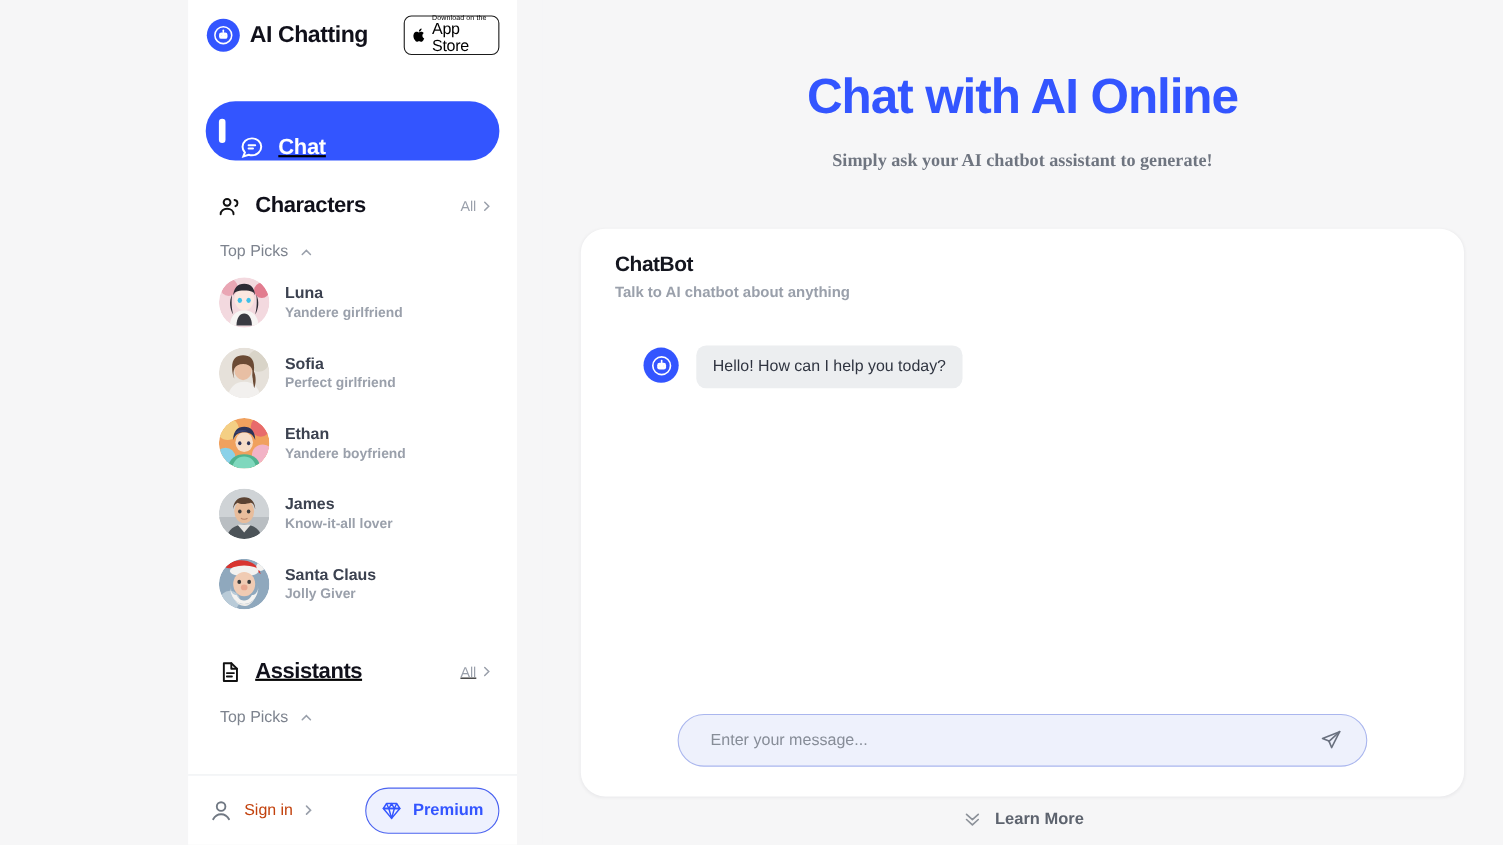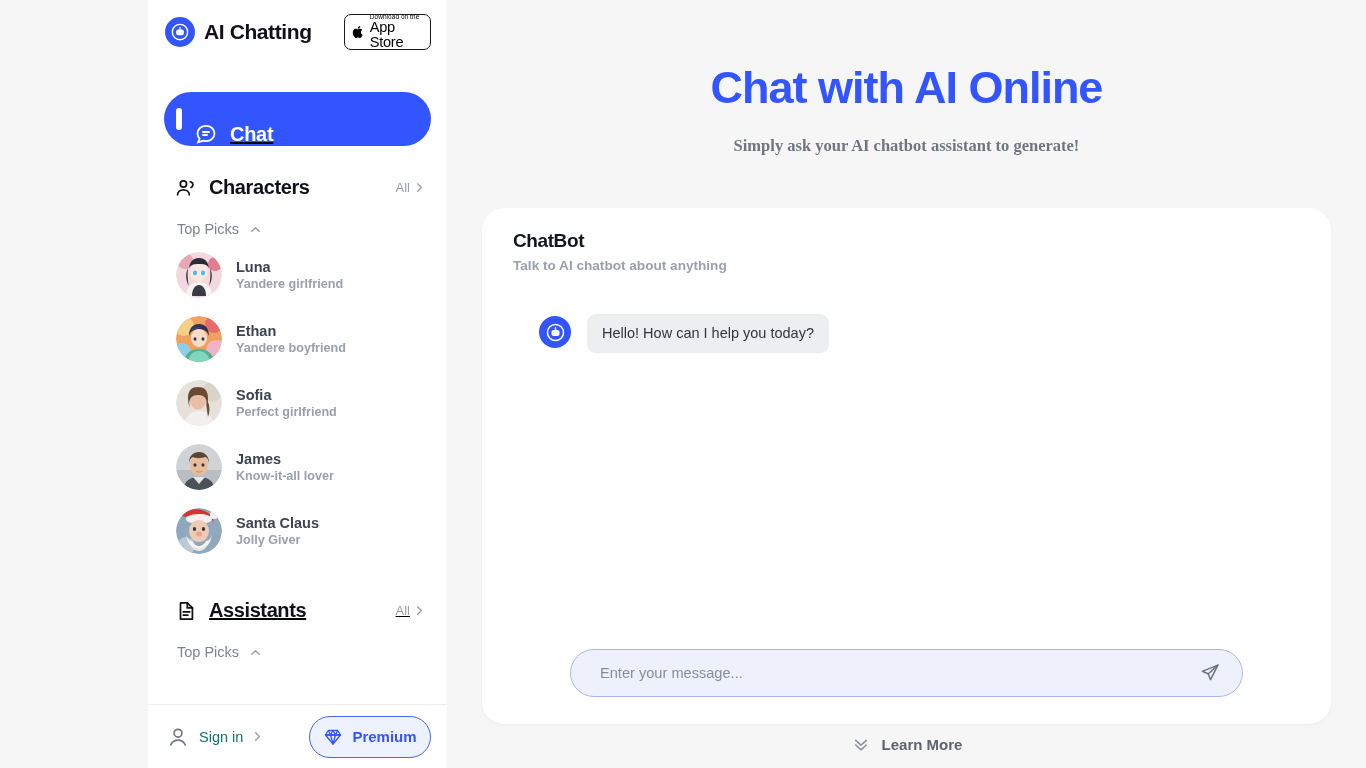--- a/index.html
+++ b/index.html
@@ -2,21 +2,21 @@
 <html><head>
 <meta charset="utf-8">
 <style>
   * { box-sizing: border-box; margin: 0; padding: 0; }
   html, body {
     width: 1366px; height: 768px;
     overflow: hidden;
     font-family: "Liberation Sans", sans-serif;
     background: #f6f6f7;
   }
-  .page { position: relative; width: 1366px; height: 768px; display: flex; }
+  .page { position: relative; width: 1366px; height: 768px; display: flex; gap: 23px; }
 
   
   .gutter { width: 148px; height: 768px; background: #f6f6f7; flex: 0 0 148px; }
 
   
   .sidebar {
     width: 299px; flex: 0 0 299px; height: 768px;
     background: #ffffff;
     position: relative;
     display: flex; flex-direction: column;
@@ -73,21 +73,21 @@
   .char-text { display: flex; flex-direction: column; gap: 2px; }
   .char-name { font-size: 14.5px; color: #3c4250; font-weight: 600; }
   .char-desc { font-size: 12.6px; color: #9aa0ab; font-weight: 600; }
 
   
   .sidebar-foot {
     flex: 0 0 64px; height: 64px; border-top: 1px solid #eceef1;
     display: flex; align-items: center; padding: 0 16px 0 18px;
   }
   .signin { display: flex; align-items: center; gap: 9px; }
-  .signin-label { font-size: 14.5px; color: #0f766e; }
+  .signin-label { font-size: 14.5px; color: #c2410c; }
   .premium-btn {
     margin-left: auto; width: 122px; height: 42px; border-radius: 21px;
     border: 1.4px solid #4b63f0; background: #eef1fe;
     display: flex; align-items: center; justify-content: center; gap: 9px;
   }
   .premium-label { font-size: 15px; font-weight: 700; color: #3355ff; }
 
   
   .main { flex: 1 1 auto; height: 768px; background: #f6f6f7; position: relative; }
 
@@ -228,20 +228,44 @@
                 <path d="M12 16c-1 8 0 14 1 18-3-5-4-12-1-18z" fill="#2e2b35"></path>
                 <path d="M34 16c1 8 0 14-1 18 3-5 4-12 1-18z" fill="#2e2b35"></path>
                 <ellipse cx="19" cy="21" rx="2" ry="2.4" fill="#3fc0e8"></ellipse>
                   <ellipse cx="27" cy="21" rx="2" ry="2.4" fill="#3fc0e8"></ellipse>
               </g>
             </svg>
           </div>
           <div class="char-text">
             <span class="char-name">Luna</span>
             <span class="char-desc">Yandere girlfriend</span>
+          </div>
+        </div>
+
+        <div class="char-item">
+          <div class="avatar">
+            <svg width="46" height="46" viewBox="0 0 46 46">
+              <defs>
+                  <clipPath id="c1">
+                    <circle cx="23" cy="23" r="23"></circle>
+                  </clipPath>
+                </defs>
+              <g clip-path="url(#c1)">
+                <rect width="46" height="46" fill="#e6e1da"></rect>
+                <circle cx="36" cy="12" r="10" fill="#d9d4c8"></circle>
+                <path d="M8 46c1-10 7-15 15-15s14 5 15 15z" fill="#f2f0ee"></path>
+                <ellipse cx="22" cy="20" rx="8" ry="9.6" fill="#e8bfa4"></ellipse>
+                <path d="M12 18c0-8 4-11 10-11s10 3 10 11c0 6-2 10-2 10 2-7 0-13-8-13s-10 6-8 13c0 0-2-4-2-10z" fill="#6b4a34"></path>
+                <path d="M31 20c3 5 3 12 1 17-1-6-2-12-1-17z" fill="#6b4a34"></path>
+              </g>
+            </svg>
+          </div>
+          <div class="char-text">
+            <span class="char-name">Sofia</span>
+            <span class="char-desc">Perfect girlfriend</span>
           </div>
         </div>
 
         <div class="char-item">
           <div class="avatar">
             <svg width="46" height="46" viewBox="0 0 46 46">
               <defs>
                   <clipPath id="c2">
                     <circle cx="23" cy="23" r="23"></circle>
                   </clipPath>
@@ -265,44 +289,20 @@
           <div class="char-text">
             <span class="char-name">Ethan</span>
             <span class="char-desc">Yandere boyfriend</span>
           </div>
         </div>
 
         <div class="char-item">
           <div class="avatar">
             <svg width="46" height="46" viewBox="0 0 46 46">
               <defs>
-                  <clipPath id="c1">
-                    <circle cx="23" cy="23" r="23"></circle>
-                  </clipPath>
-                </defs>
-              <g clip-path="url(#c1)">
-                <rect width="46" height="46" fill="#e6e1da"></rect>
-                <circle cx="36" cy="12" r="10" fill="#d9d4c8"></circle>
-                <path d="M8 46c1-10 7-15 15-15s14 5 15 15z" fill="#f2f0ee"></path>
-                <ellipse cx="22" cy="20" rx="8" ry="9.6" fill="#e8bfa4"></ellipse>
-                <path d="M12 18c0-8 4-11 10-11s10 3 10 11c0 6-2 10-2 10 2-7 0-13-8-13s-10 6-8 13c0 0-2-4-2-10z" fill="#6b4a34"></path>
-                <path d="M31 20c3 5 3 12 1 17-1-6-2-12-1-17z" fill="#6b4a34"></path>
-              </g>
-            </svg>
-          </div>
-          <div class="char-text">
-            <span class="char-name">Sofia</span>
-            <span class="char-desc">Perfect girlfriend</span>
-          </div>
-        </div>
-
-        <div class="char-item">
-          <div class="avatar">
-            <svg width="46" height="46" viewBox="0 0 46 46">
-              <defs>
                   <clipPath id="c4">
                     <circle cx="23" cy="23" r="23"></circle>
                   </clipPath>
                 </defs>
               <g clip-path="url(#c4)">
                 <rect width="46" height="46" fill="#cfd3d6"></rect>
                 <rect y="26" width="46" height="20" fill="#b9bec2"></rect>
                 <path d="M7 46c1-9 7-13 16-13s15 4 16 13z" fill="#4c5358"></path>
                 <path d="M17 33h12l-6 7z" fill="#e8e6e3"></path>
                 <ellipse cx="23" cy="21" rx="9" ry="10.5" fill="#e8bd9c"></ellipse>

